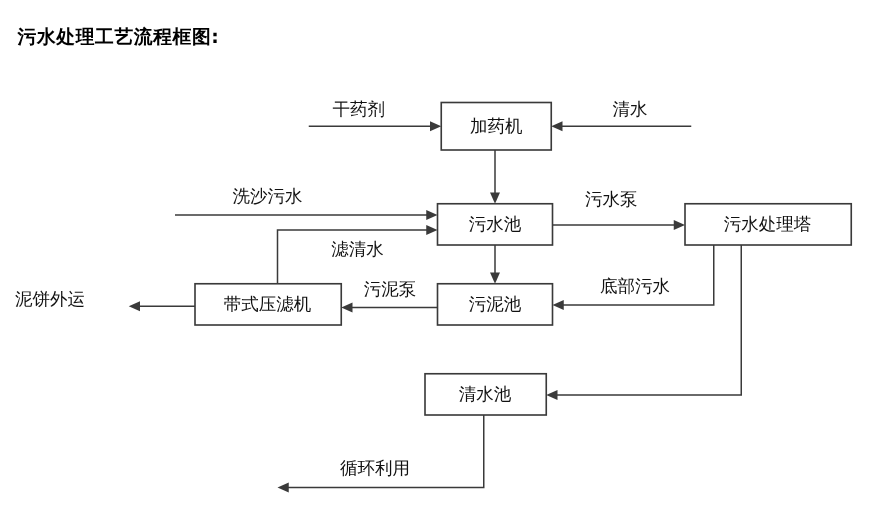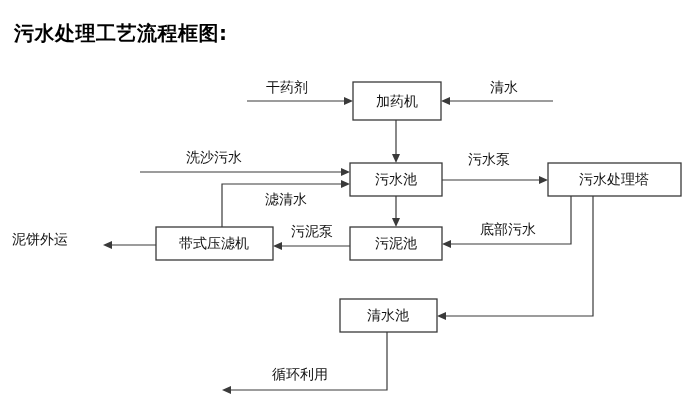--- a/index.html
+++ b/index.html
@@ -12,21 +12,21 @@
     width: 700px;
     height: 420px;
     background: #ffffff;
     overflow: hidden;
     font-family: "DejaVu Sans", "Liberation Sans", sans-serif;
   }
   #title {
     position: absolute;
     left: 14px;
     top: 20px;
-    font-size: 20px;
+    font-size: 15px;
     font-weight: bold;
     color: #000000;
     letter-spacing: 0.5px;
     white-space: nowrap;
   }
   #flow-svg {
     position: absolute;
     left: 0;
     top: 0;
     width: 700px;

